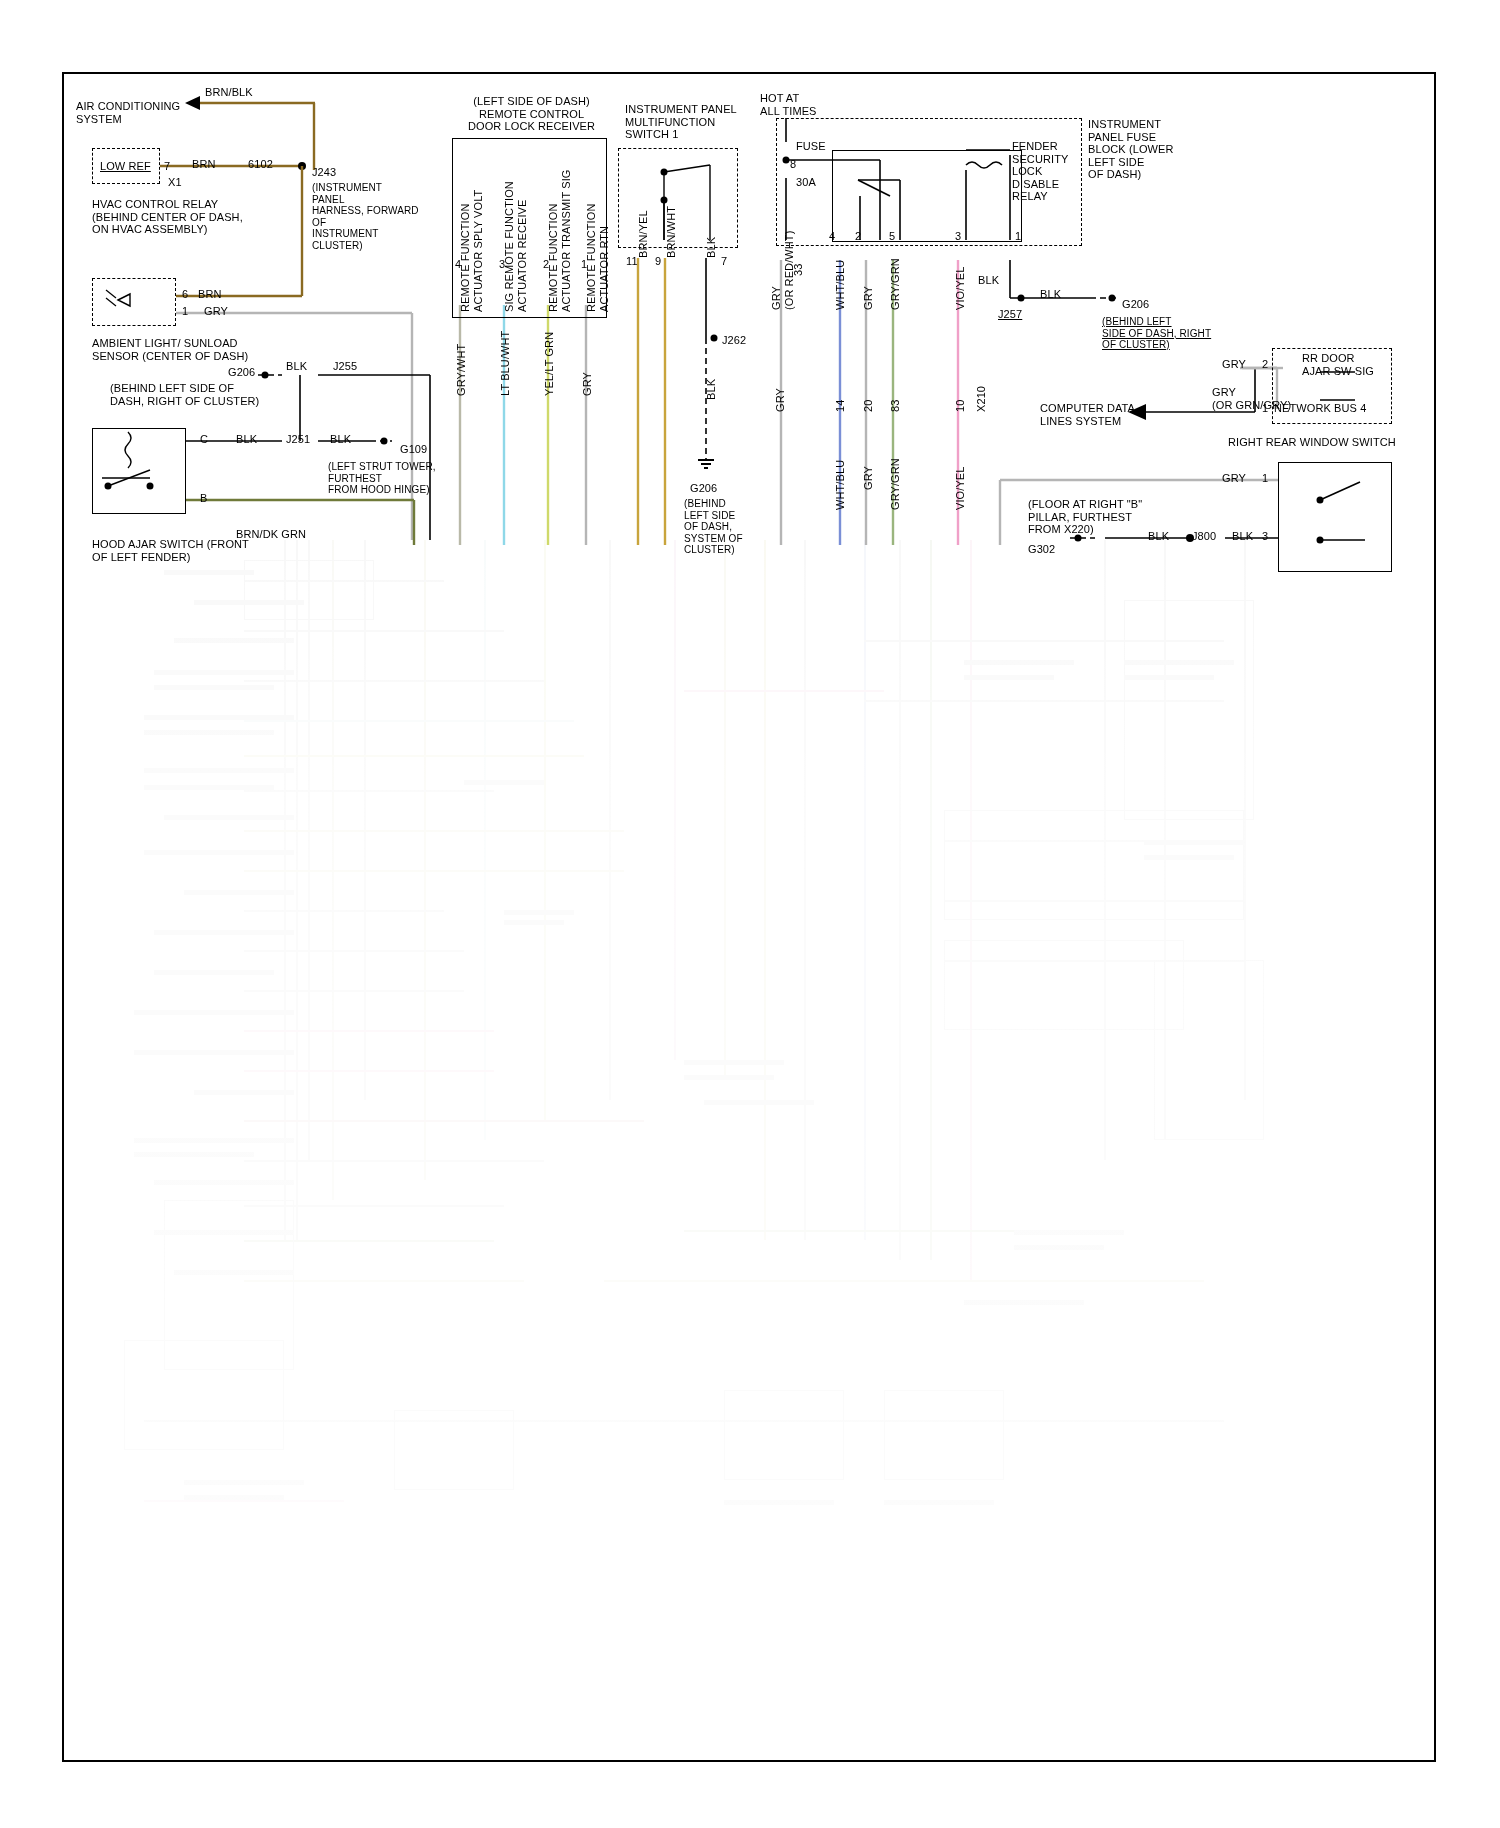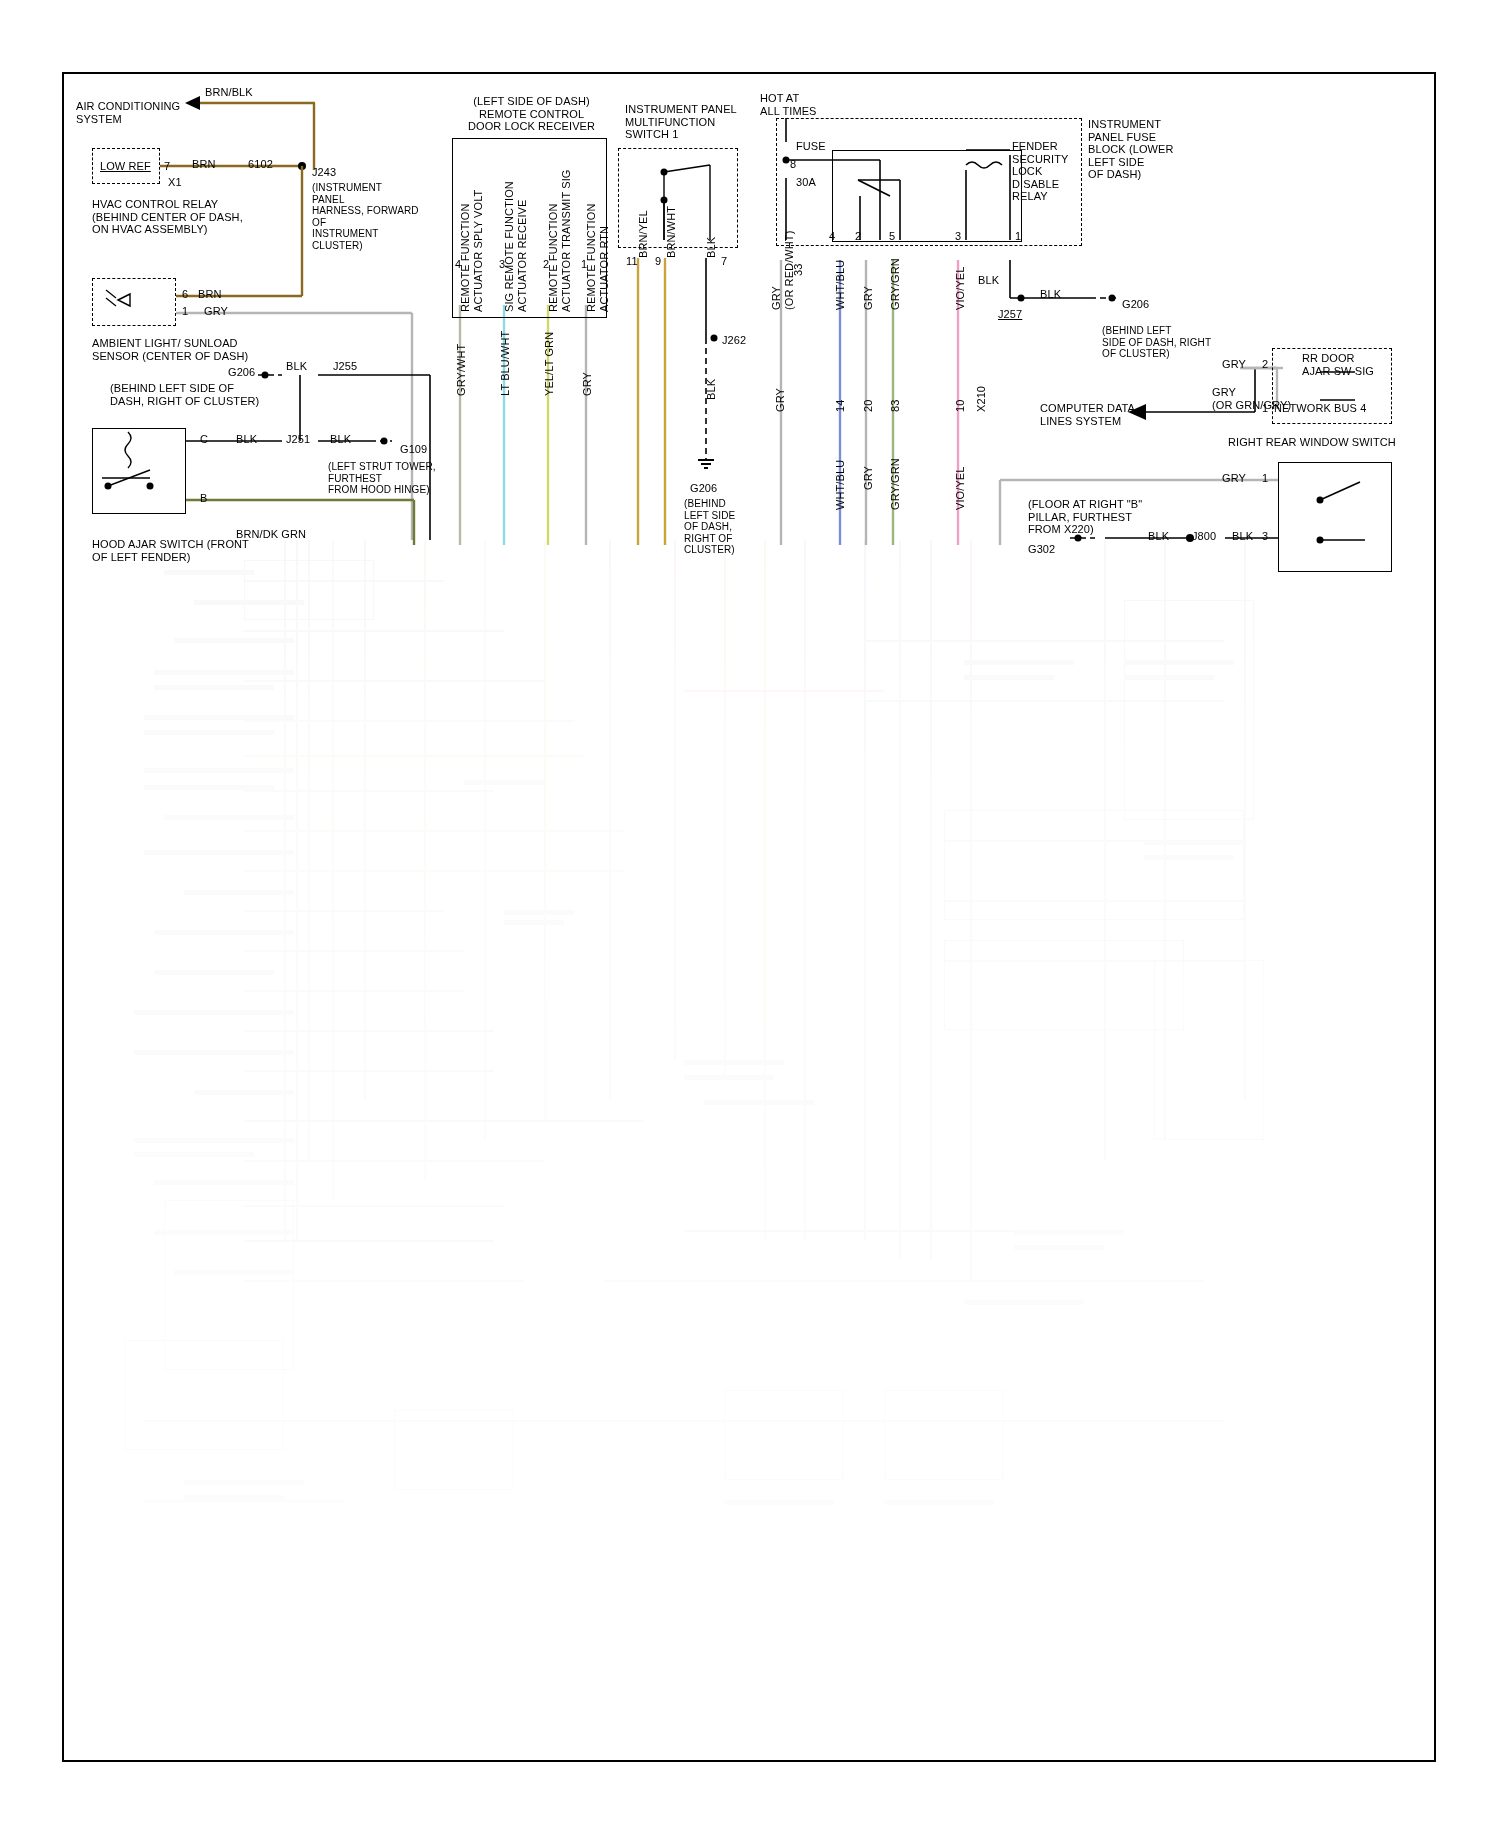--- a/index.html
+++ b/index.html
@@ -396,21 +396,21 @@
   <div class="lbl vert" style="left:665px;top:258px;">BRN/WHT</div>
   <div class="lbl" style="left:655px;top:255px;">9</div>
   <div class="lbl vert" style="left:705px;top:258px;">BLK</div>
   <div class="lbl" style="left:721px;top:255px;">7</div>
   <div class="lbl" style="left:722px;top:334px;">J262</div>
   <div class="lbl vert" style="left:705px;top:400px;">BLK</div>
   <div class="lbl" style="left:690px;top:482px;">G206</div>
   <div class="lbl sm" style="left:684px;top:498px;">(BEHIND
 LEFT SIDE
 OF DASH,
-RIGHT OF
+SYSTEM OF
 CLUSTER)</div>
 
   <div class="lbl" style="left:760px;top:92px;">HOT AT
 ALL TIMES</div>
   <div class="dbox" style="left:776px;top:118px;width:306px;height:128px;"></div>
   <div class="lbl" style="left:796px;top:140px;">FUSE</div>
   <div class="lbl" style="left:790px;top:158px;">8</div>
   <div class="lbl" style="left:796px;top:176px;">30A</div>
   <div class="lbl" style="left:1088px;top:118px;">INSTRUMENT
 PANEL FUSE
@@ -448,21 +448,21 @@
 
   <div class="lbl vert" style="left:834px;top:510px;">WHT/BLU</div>
   <div class="lbl vert" style="left:862px;top:490px;">GRY</div>
   <div class="lbl vert" style="left:889px;top:510px;">GRY/GRN</div>
   <div class="lbl vert" style="left:954px;top:510px;">VIO/YEL</div>
 
   <div class="lbl" style="left:978px;top:274px;">BLK</div>
   <div class="lbl" style="left:998px;top:308px;text-decoration:underline;">J257</div>
   <div class="lbl" style="left:1040px;top:288px;">BLK</div>
   <div class="lbl" style="left:1122px;top:298px;">G206</div>
-  <div class="lbl sm" style="left:1102px;top:325px;">(BEHIND LEFT
+  <div class="lbl sm" style="left:1102px;top:316px;text-decoration:underline;">(BEHIND LEFT
 SIDE OF DASH, RIGHT
 OF CLUSTER)</div>
 
   <div class="lbl" style="left:1040px;top:402px;">COMPUTER DATA
 LINES SYSTEM</div>
   <div class="dbox" style="left:1272px;top:348px;width:120px;height:76px;"></div>
   <div class="lbl" style="left:1262px;top:358px;">2</div>
   <div class="lbl" style="left:1222px;top:358px;">GRY</div>
   <div class="lbl" style="left:1282px;top:352px;margin-left:20px;">RR DOOR
 AJAR SW SIG</div>

